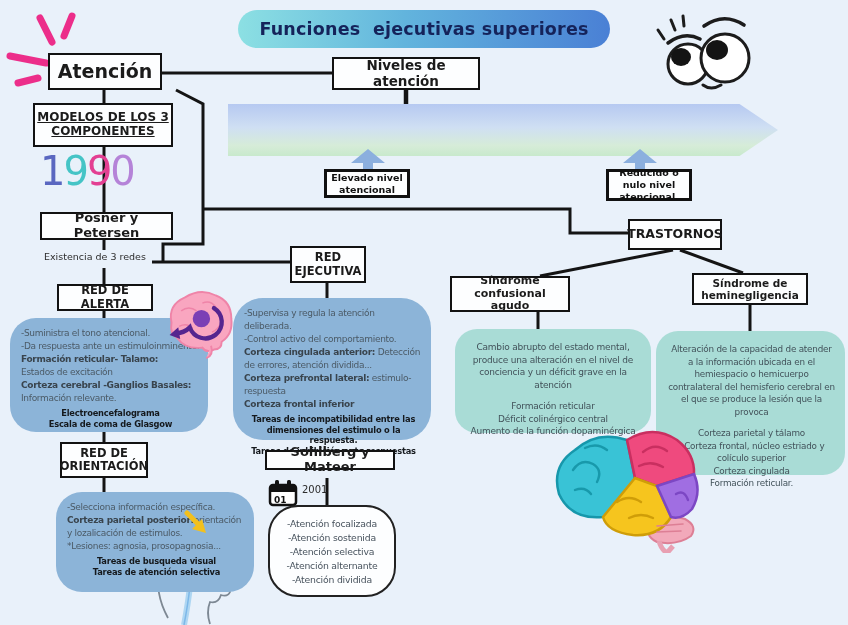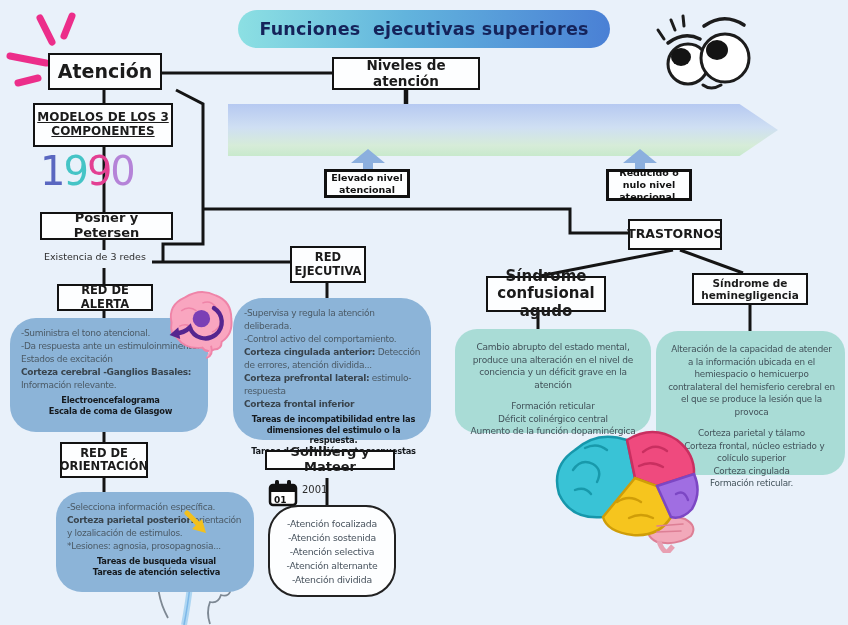--- a/index.html
+++ b/index.html
@@ -127,20 +127,21 @@
   <div class="note" style="left:324px;top:169px;width:86px;height:29px;">
       <span>Elevado nivel atencional</span>
     </div>
   <div class="note" style="left:606px;top:169px;width:86px;height:32px;">
       <span>Reducido o nulo nivel atencional.</span>
     </div>
 
   <div class="bluebox" style="left:10px;top:318px;width:198px;height:114px;">
     <div>-Suministra el tono atencional.</div>
     <div>-Da respuesta ante un estimuloinminente.</div>
+    <div><b>Formación reticular- Talamo:</b></div>
     <div>Estados de excitación</div>
     <div><b>Corteza cerebral -Ganglios Basales:</b></div>
     <div>Información relevante.</div>
     <div class="foot">
       <div>Electroencefalograma</div>
       <div>Escala de coma de Glasgow</div>
     </div>
   </div>
 
   <svg class="abs" style="left:158px;top:282px;z-index:2" width="82" height="82" viewBox="0 0 85 85">
@@ -216,21 +217,21 @@
     <div>-Atención focalizada</div>
     <div>-Atención sostenida</div>
     <div>-Atención selectiva</div>
     <div>-Atención alternante</div>
     <div>-Atención dividida</div>
   </div>
 
   <div class="box" style="left:628px;top:219px;width:94px;height:31px;font-size:12.5px;">
       <span>TRASTORNOS</span>
     </div>
-  <div class="box" style="left:486px;top:276px;width:120px;height:34px;font-size:15px;padding:16px;">
+  <div class="box" style="left:450px;top:276px;width:120px;height:34px;font-size:11px;padding:16px;">
       <span>Síndrome confusional agudo</span>
     </div>
   <div class="box" style="left:692px;top:273px;width:116px;height:32px;font-size:10.5px;padding:2px;">
       <span>Síndrome de heminegligencia</span>
     </div>
 
   <div class="tealbox" style="left:455px;top:329px;width:196px;height:104px;">
     <div>Cambio abrupto del estado mental, produce una alteración en el nivel de conciencia y un déficit grave en la atención</div>
     <div style="height:9px"></div>
     <div>Formación reticular</div>

